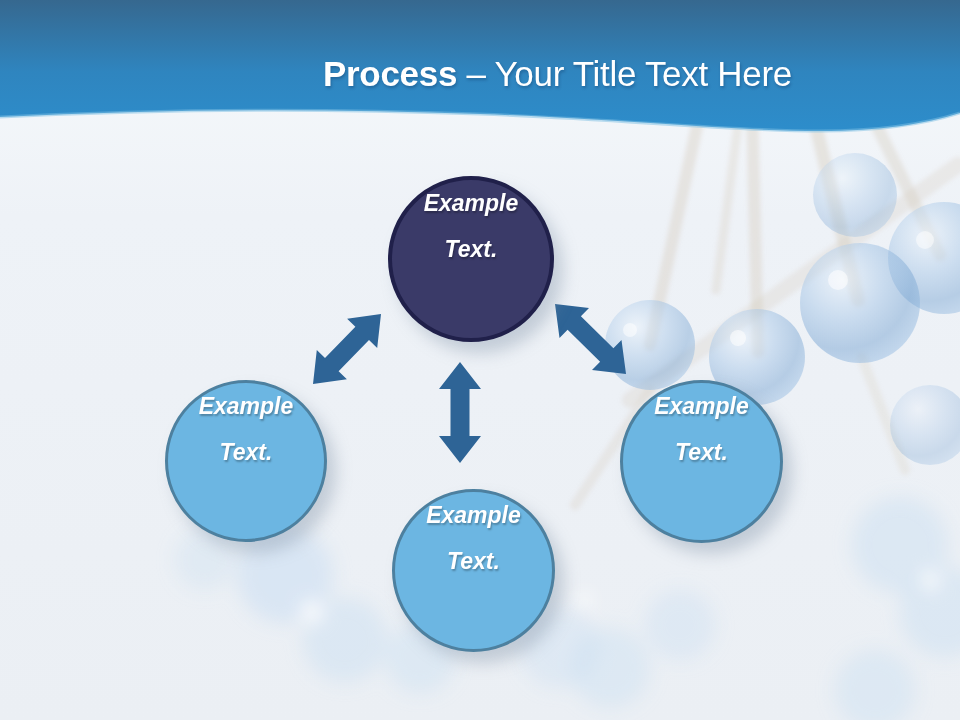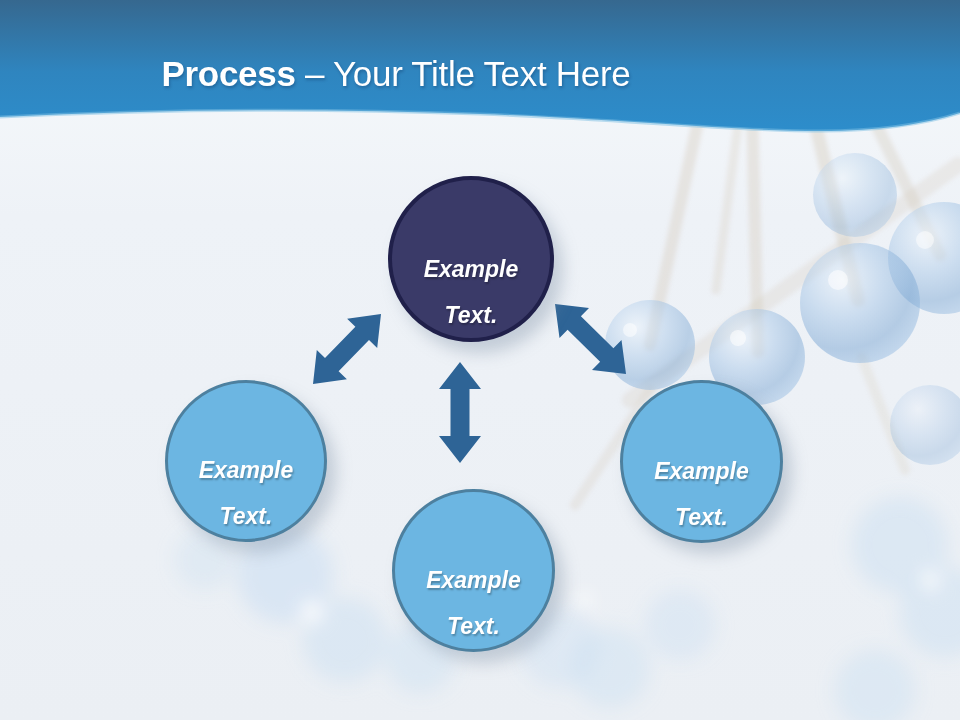--- a/index.html
+++ b/index.html
@@ -3,28 +3,28 @@
 <meta charset="utf-8">
 <style>
   html,body{margin:0;padding:0;}
   body{width:960px;height:720px;overflow:hidden;position:relative;
        font-family:"Liberation Sans", sans-serif;
        background:linear-gradient(180deg,#f7fafc 0%,#eef2f7 30%,#ebeff4 100%);}
   .layer{position:absolute;left:0;top:0;width:960px;height:720px;pointer-events:none;}
 
   
   .header-svg{position:absolute;left:0;top:0;width:960px;height:150px;display:block;}
-  .slide-title{position:absolute;left:0;top:54px;width:792px;text-align:center;
+  .slide-title{position:absolute;left:0;top:54px;width:792px;text-align:right;
                color:#ffffff;font-size:35px;letter-spacing:-0.3px;
                text-shadow:1px 2px 3px rgba(0,20,60,.28);white-space:nowrap;}
   .slide-title .em{font-weight:700;}
   .slide-title .sep,.slide-title .rest{font-weight:400;white-space:pre;}
 
   
-  .node{position:absolute;border-radius:50%;display:flex;align-items:flex-end;justify-content:center;
+  .node{position:absolute;border-radius:50%;display:flex;align-items:flex-start;justify-content:center;
         text-align:center;box-shadow:9px 11px 16px rgba(125,145,165,.38);}
   .node .label{width:126px;color:#ffffff;font-size:23px;font-weight:700;font-style:italic;
                line-height:2.0;text-shadow:1px 2px 2px rgba(0,0,0,.28);}
   .node-dark{left:388px;top:176px;width:158px;height:158px;background:#3a3a68;border:4px solid #20204a;}
   .node-left{left:165px;top:380px;width:156px;height:156px;background:#6cb6e2;border:3px solid #4d809f;}
   .node-bottom{left:392px;top:489px;width:157px;height:157px;background:#6cb6e2;border:3px solid #4d809f;}
   .node-right{left:620px;top:380px;width:157px;height:157px;background:#6cb6e2;border:3px solid #4d809f;}
 </style>
 </head>
 <body>

